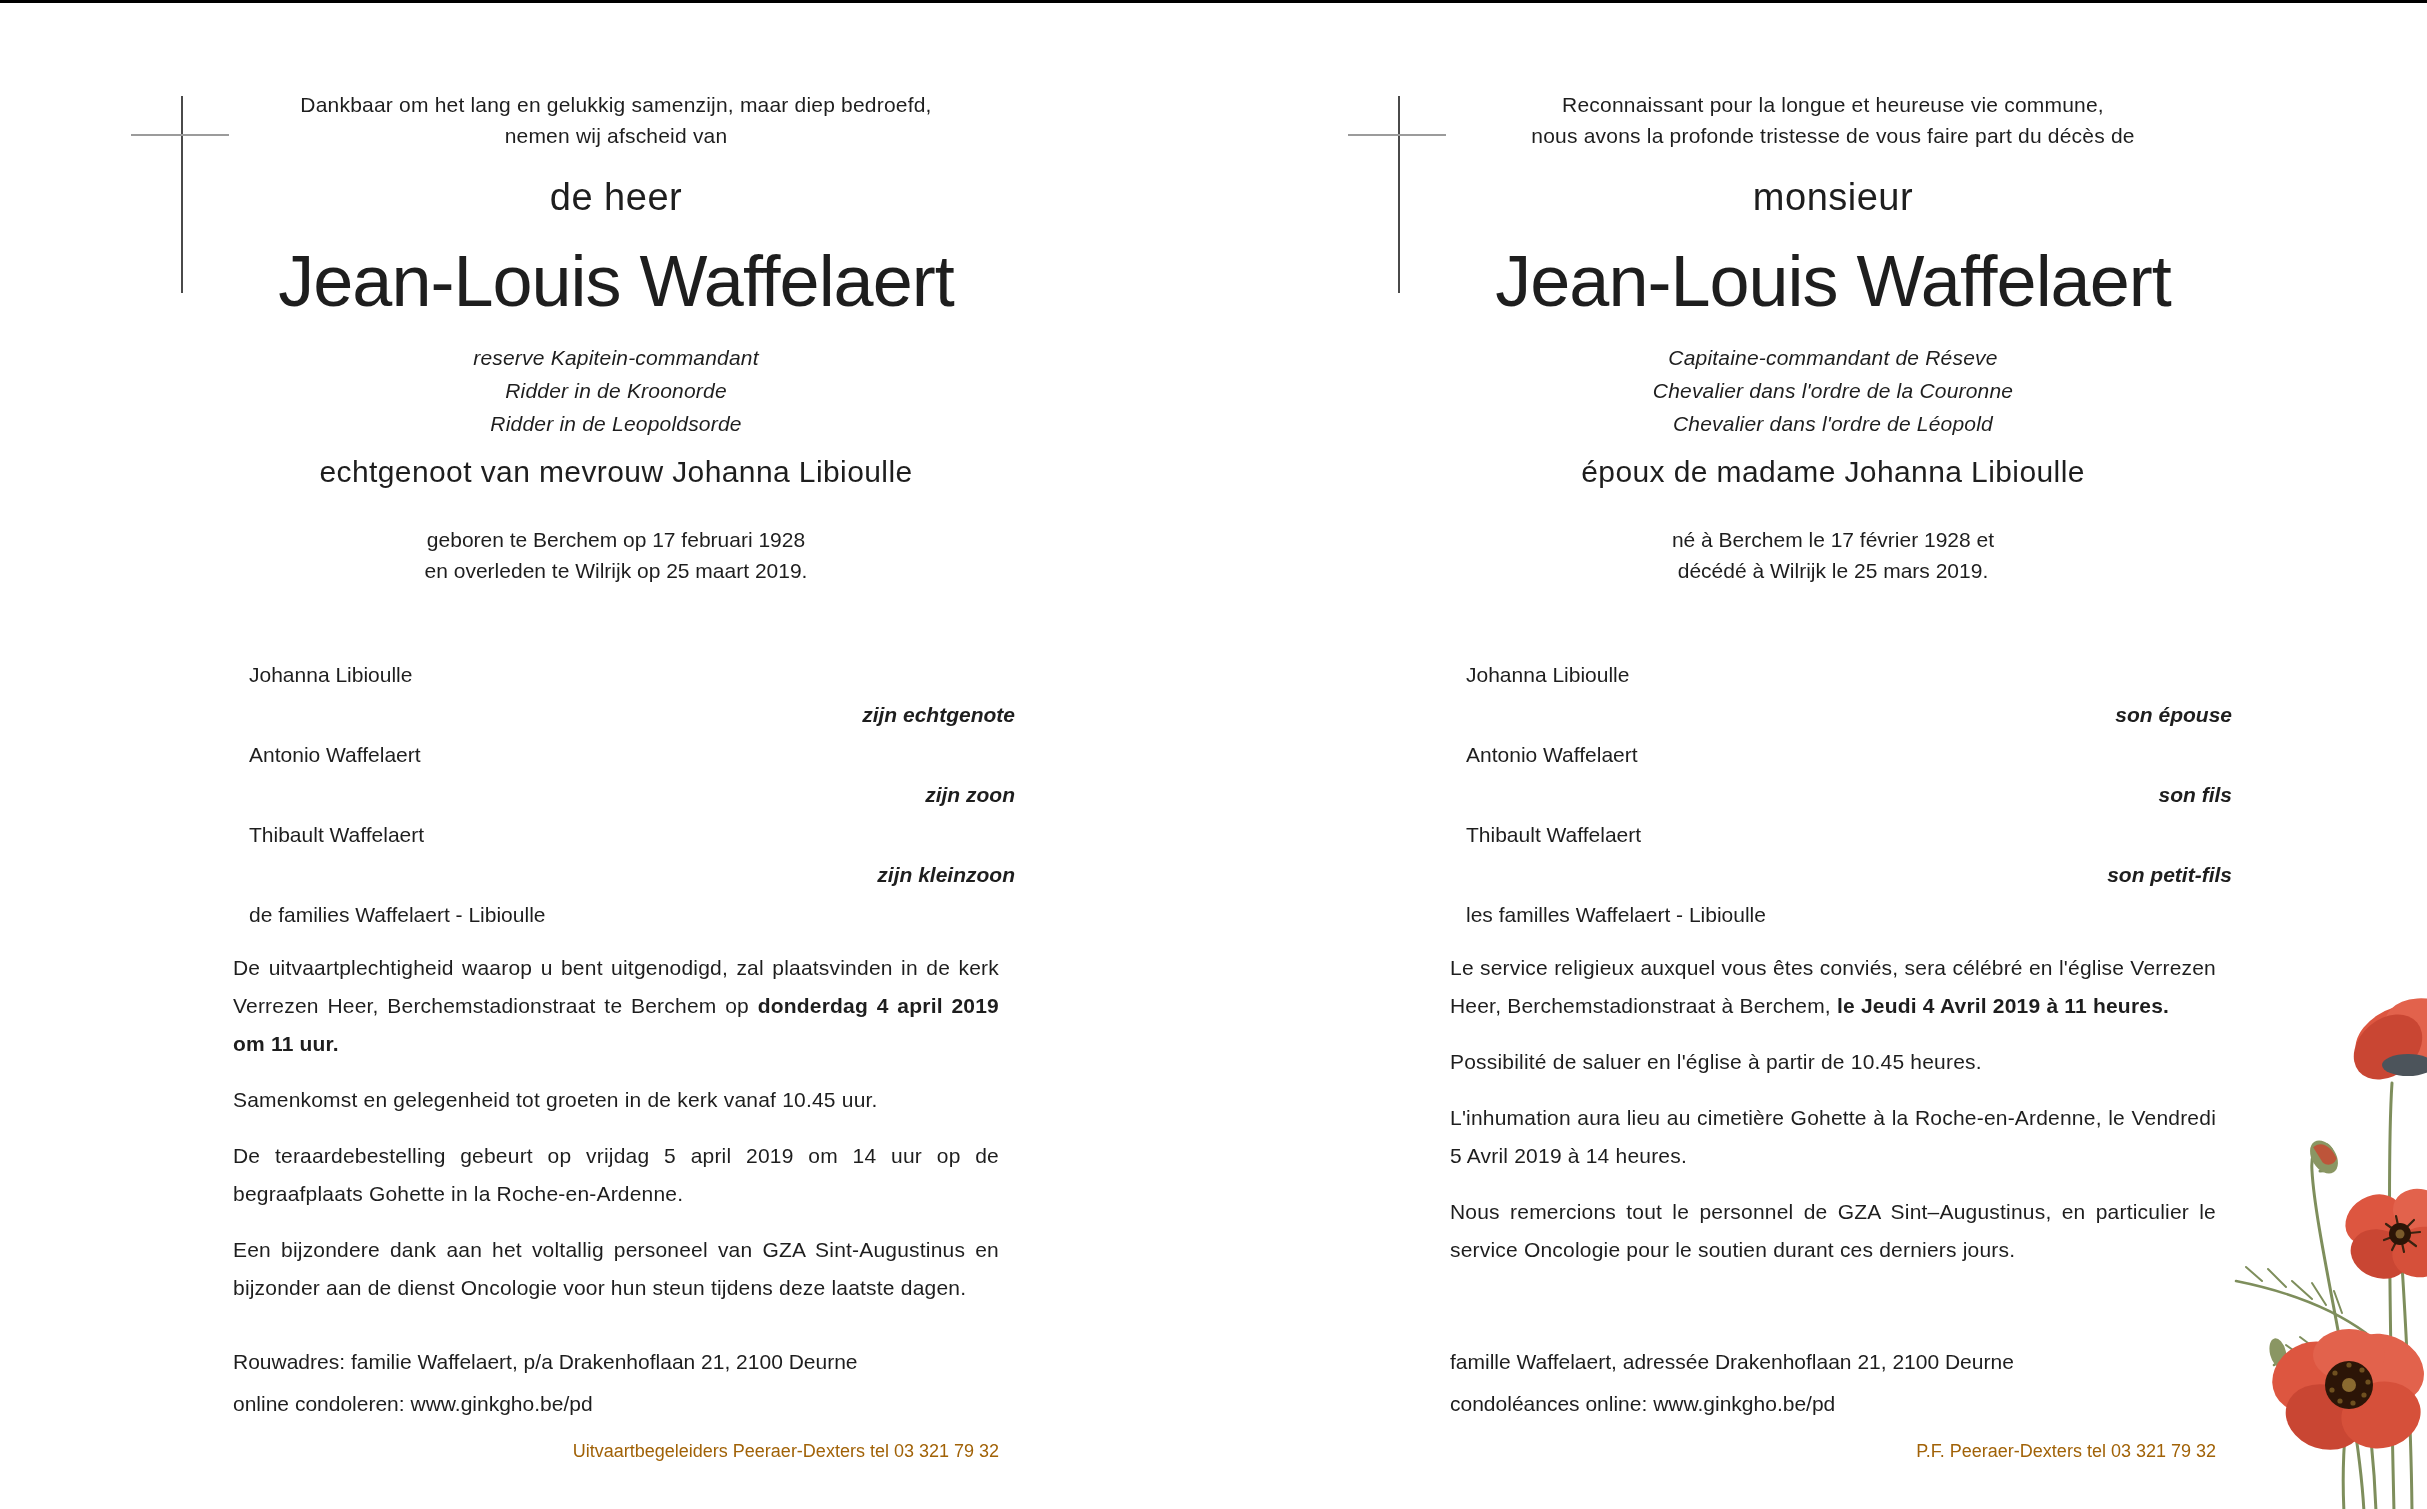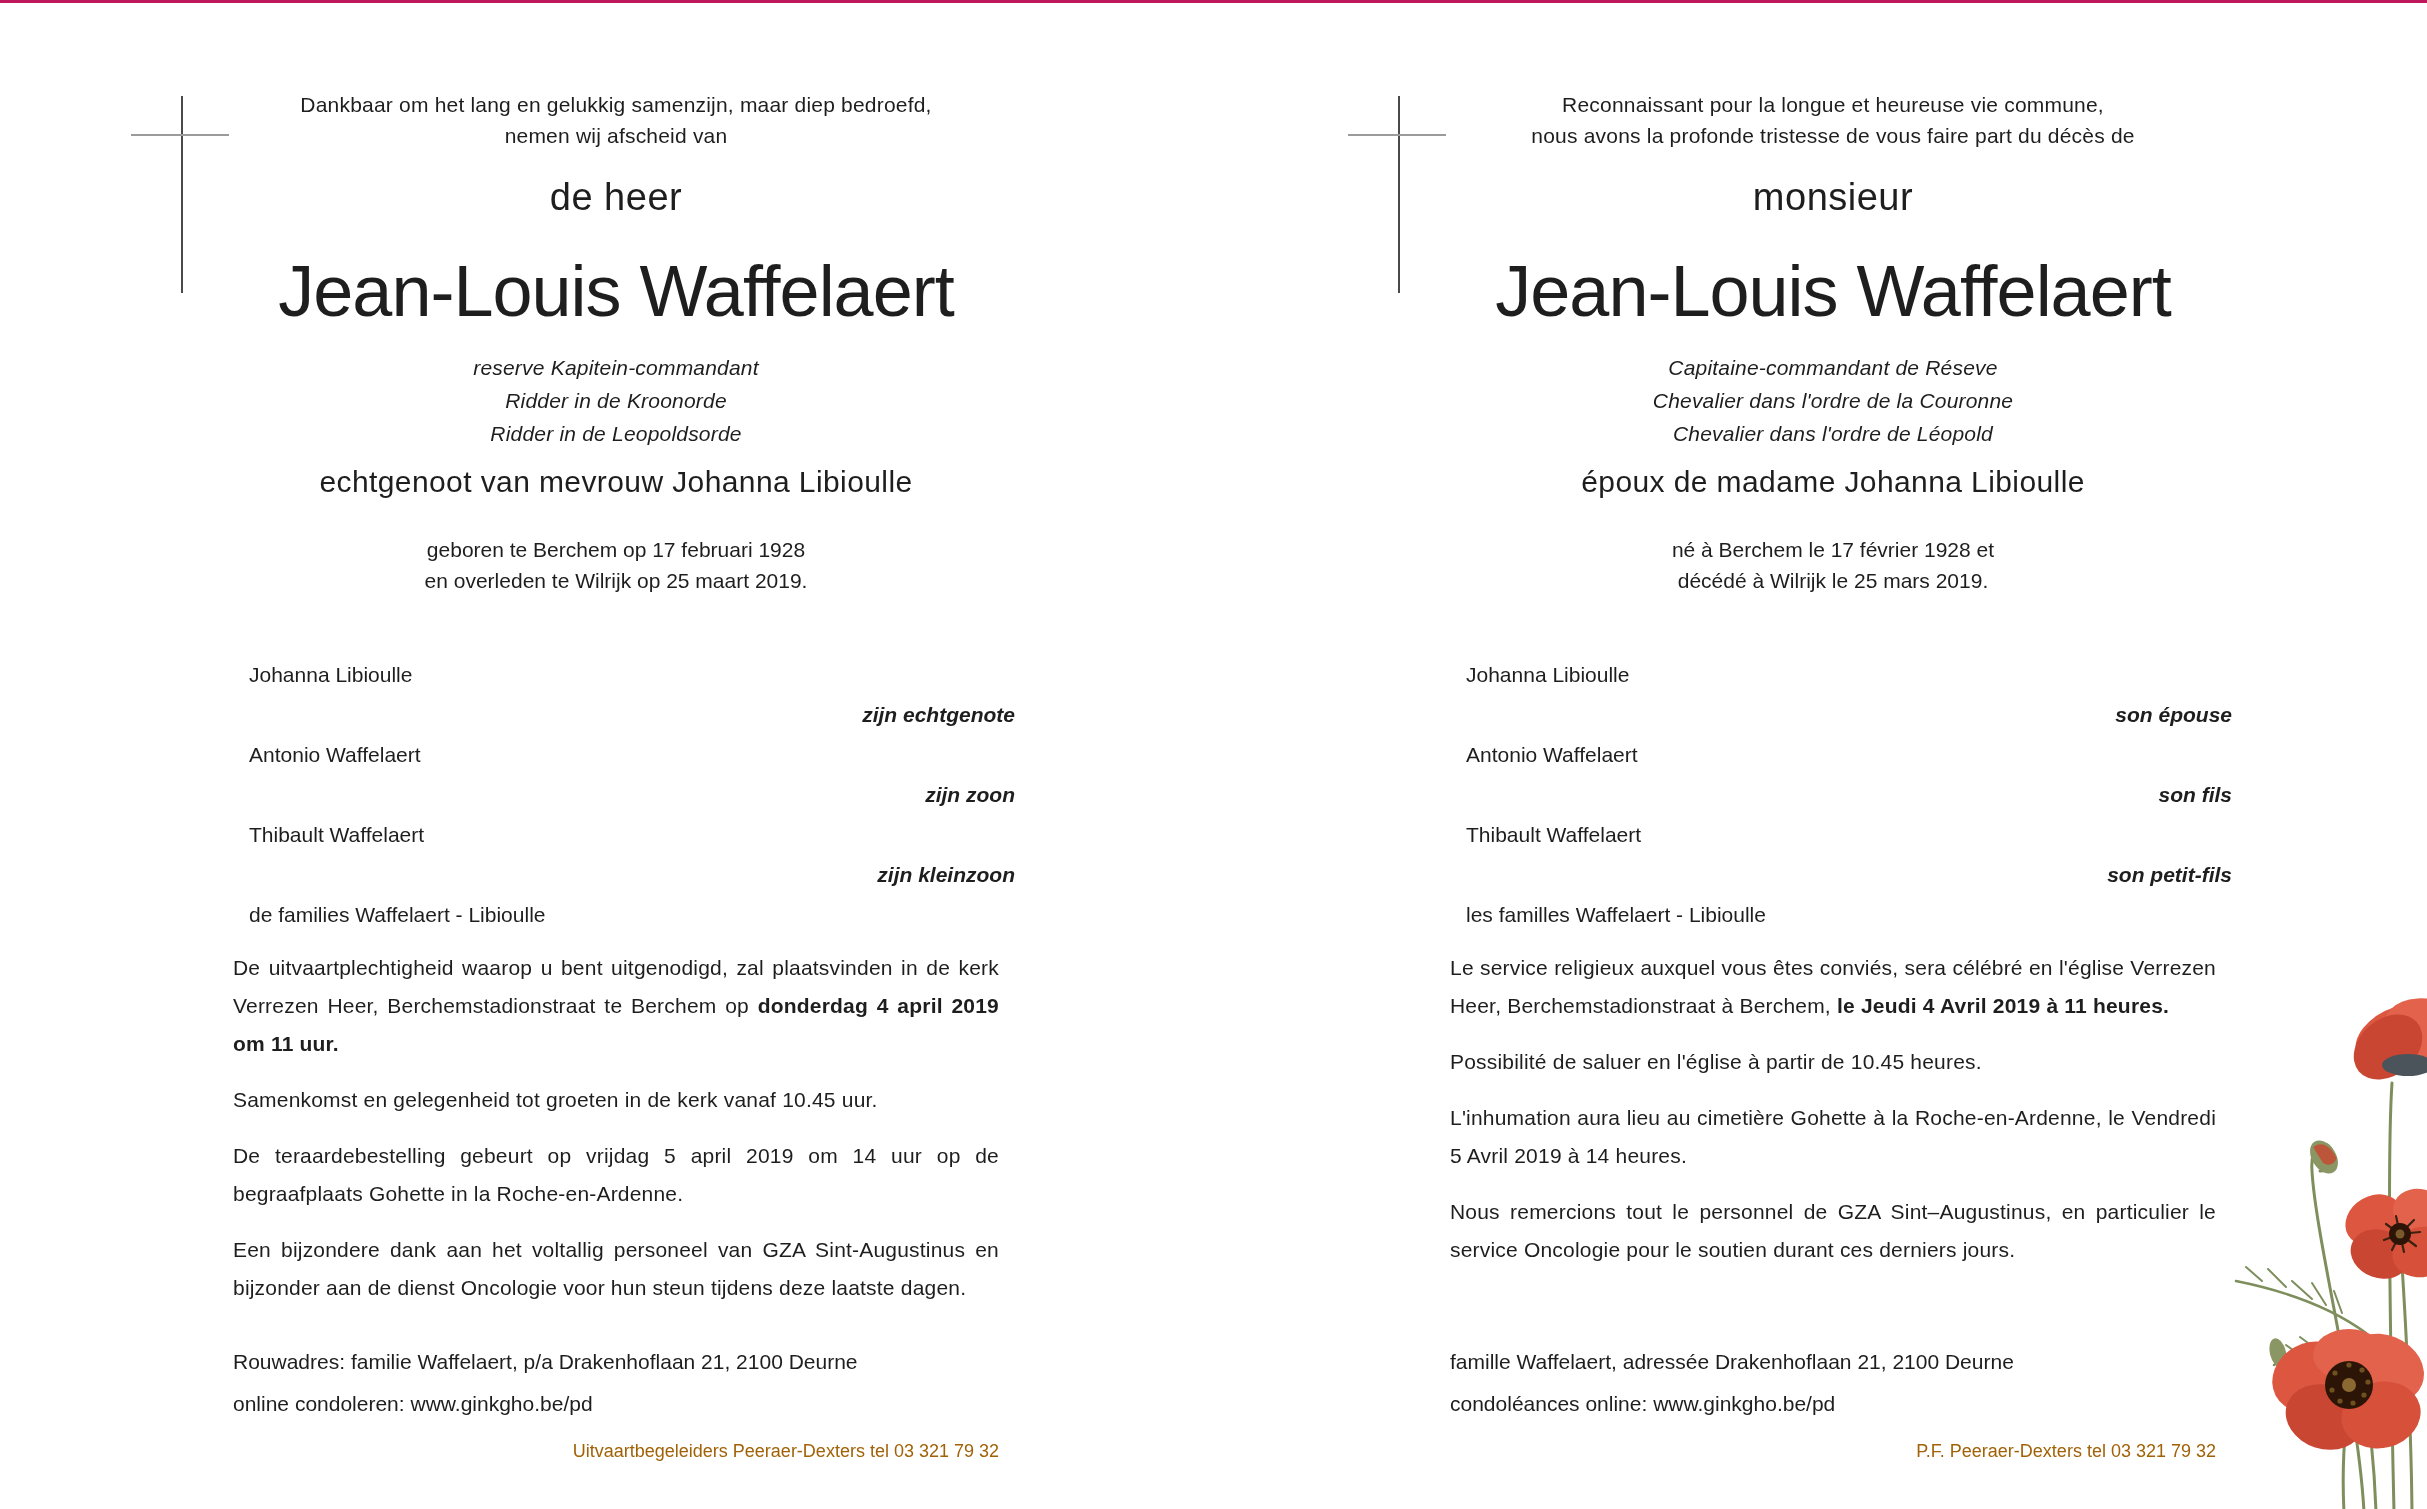--- a/index.html
+++ b/index.html
@@ -3,32 +3,32 @@
 <meta charset="utf-8">
 <style>
   html,body{margin:0;padding:0;background:#ffffff;}
   .page{
     position:relative;
     width:2427px;height:1509px;
     background:#ffffff;
     font-family:"Liberation Sans", sans-serif;
     color:#1e1e1e;
     overflow:hidden;
-    border-top:3px solid #be185d;
+    border-top:3px solid #000000;
     box-sizing:border-box;
   }
   .col{position:absolute;top:0;height:1509px;width:766px;}
   .col-left{left:233px;}
   .col-right{left:1450px;}
 
   
   .headr{position:absolute;top:0;left:0;width:100%;text-align:center;}
   .intro{margin:86px 0 0 0;font-size:21px;line-height:31px;letter-spacing:.2px;}
   .salutation{margin:28px 0 0 0;font-size:38px;line-height:36px;letter-spacing:.5px;}
-  .name{margin:30px 0 0 0;font-weight:400;font-size:72px;line-height:92px;letter-spacing:-1px;white-space:nowrap;}
+  .name{margin:20px 0 0 0;font-weight:400;font-size:72px;line-height:92px;letter-spacing:-1px;white-space:nowrap;}
   .honor{margin:0;font-size:21px;line-height:33px;letter-spacing:.2px;font-style:italic;}
   .honor-first{margin-top:14px;}
   .spouse{margin:12px 0 0 0;font-size:30px;line-height:40px;letter-spacing:.4px;}
   .dates{margin:32px 0 0 0;font-size:21px;line-height:31px;}
 
   
   .family{position:absolute;top:652px;left:16px;width:100%;font-size:21px;}
   .fam-name{text-align:left;line-height:40px;}
   .fam-rel{text-align:right;font-style:italic;line-height:40px;font-weight:bold;}
 

